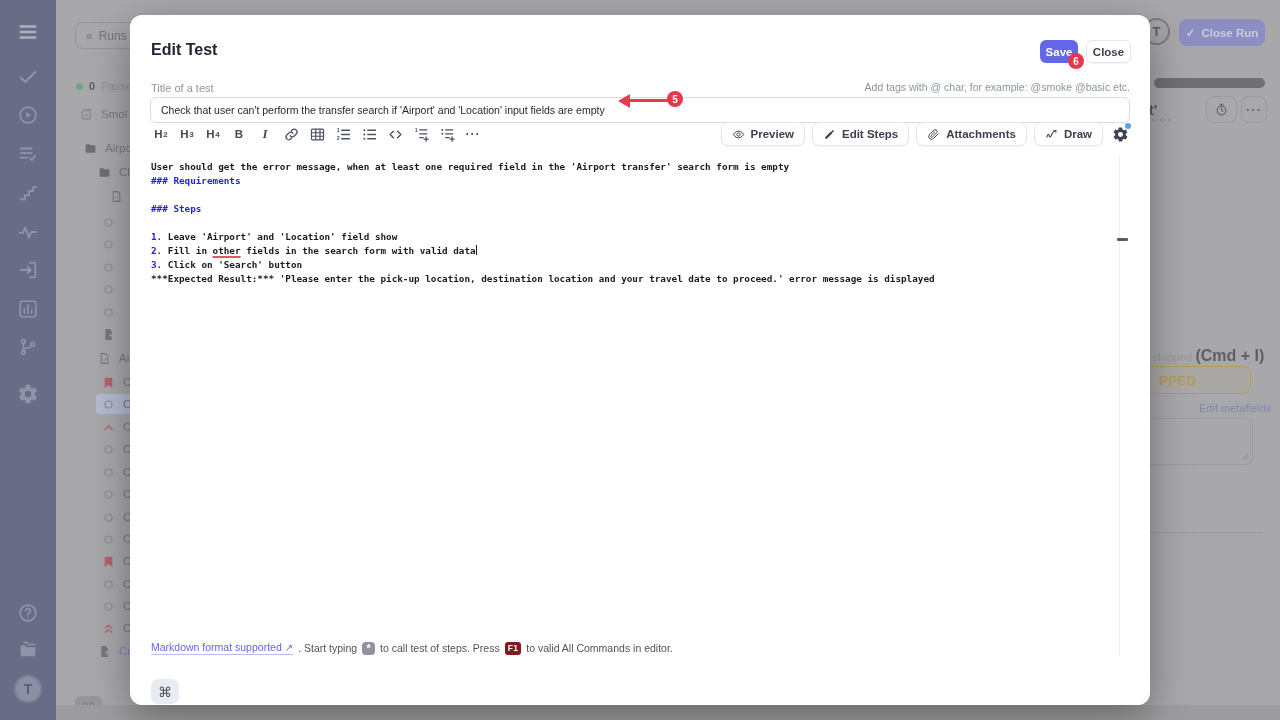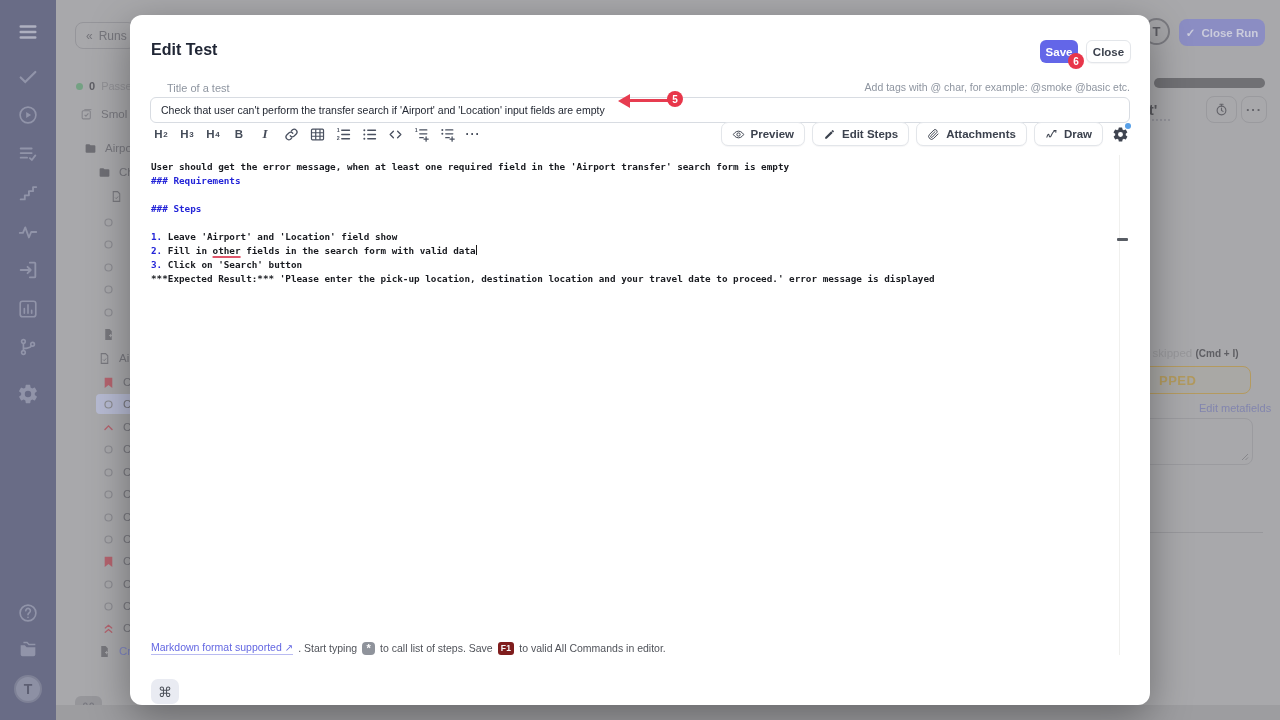--- a/index.html
+++ b/index.html
@@ -35,21 +35,21 @@
               color:#5c5c62; background:#a5a5a8; font-weight:700; font-size:13px; display:flex; align-items:center; justify-content:center;}
   .finish-btn { left:1179px; top:19px; width:86px; height:27px; background:#8b8dc3; border-radius:8px; color:#cbccdc;
                 font-size:11.5px; font-weight:600; display:flex; align-items:center; justify-content:center; gap:6px; }
   .dark-bar { left:1154px; top:78px; width:111px; height:10px; border-radius:5px; background:#707074; }
   .doc-frag { left:1143px; top:101px; font-size:15px; font-weight:700; color:#5c5c61; }
   .frag-dots { left:1143px; top:119px; width:27px; border-bottom:2px dotted #94949b; height:1px; }
   .sq-btn { top:96px; height:27px; border:1px solid #9a9a9e; border-radius:8px; display:flex; align-items:center; justify-content:center; color:#64646a; }
   .timer-btn { left:1206px; width:31px; }
   .more-btn { left:1241px; width:26px; font-size:13px; font-weight:700; letter-spacing:1px; }
   .skip-line { left:1143px; top:347px; font-size:11.5px; color:#97979a; white-space:nowrap; }
-  .skip-line b { color:#5e5e63; font-weight:600; font-size:10px; }
+  .skip-line b { color:#5e5e63; font-weight:600; font-size:16px; }
   .skip-badge { left:1139px; top:366px; width:112px; height:28px; border:1.5px solid #b49a5f; border-radius:8px;
                 color:#b29a5e; font-size:13px; font-weight:700; letter-spacing:.5px; display:flex; align-items:center; padding-left:19px;
                 background:rgba(190,165,105,.07); }
   .meta-link { left:1199px; top:402px; font-size:11px; color:#8285ae; }
   .note-box { left:1139px; top:418px; width:114px; height:47px; border:1px solid #9b9b9f; border-radius:8px; }
   .resize-h { position:absolute; right:3px; bottom:3px; width:8px; height:8px; }
   .divider-r { left:1150px; top:532px; width:113px; height:1px; background:#98989c; }
   .bottom-strip { left:56px; top:705px; width:1224px; height:15px; background:#9d9da0; z-index:2; }
 
   
@@ -57,21 +57,21 @@
            box-shadow:0 12px 40px rgba(0,0,0,.35); z-index:5; }
   .m-title { position:absolute; left:21px; top:26px; font-size:16px; font-weight:700; color:#202635; }
   .save-btn { position:absolute; left:910px; top:25px; width:38px; height:23px; background:#6366e8; border:none; border-radius:6px;
               color:#fff; font-size:11.5px; font-weight:600; }
   .close-btn { position:absolute; left:956px; top:25px; width:45px; height:23px; background:#fff; border:1px solid #e3e6ea; border-radius:6px;
                color:#3c424e; font-size:11.5px; font-weight:600; box-shadow:0 1px 1px rgba(20,30,50,.04); }
   .badge { position:absolute; width:16px; height:16px; border-radius:50%; background:#e8364a; color:#fff; font-size:10px; font-weight:700;
            display:flex; align-items:center; justify-content:center; z-index:7; }
   .badge-6 { left:938px; top:38px; }
   .badge-5 { left:537px; top:76px; }
-  .field-label { position:absolute; left:37px; top:67px; font-size:11px; color:#8e95a0; }
+  .field-label { position:absolute; left:21px; top:67px; font-size:11px; color:#8e95a0; }
   .tags-hint { position:absolute; right:20px; top:66px; font-size:10.5px; color:#8e95a0; }
   .title-input { position:absolute; left:20px; top:82px; width:980px; height:26px; border:1px solid #d8dce2; border-radius:6px;
                  font-size:10.5px; color:#232833; padding:0 10px; font-family:"Liberation Sans",sans-serif; background:#fff; }
   .arrow-line { position:absolute; left:499px; top:84px; width:48px; height:3px; background:#e73c50; border-radius:2px; z-index:6; }
   .arrow-head { position:absolute; left:488px; top:79px; width:0; height:0; border-top:7px solid transparent; border-bottom:7px solid transparent;
                 border-right:12px solid #e73c50; z-index:6; }
 
   .toolbar { position:absolute; left:0; top:105px; width:1020px; height:28px; }
   .tb-left { position:absolute; left:22px; top:0; display:flex; align-items:center; gap:8px; height:28px; }
   .tb-ic { width:18px; height:22px; display:flex; align-items:center; justify-content:center; color:#454c59; font-size:11.5px; font-weight:700; background:none; border:none; }
@@ -547,20 +547,20 @@
     <div class="guide-line"></div>
     <div class="guide-dash"></div>
 
     <div class="m-footer">
       <span class="md-link">
           <span>Markdown format supported</span>
           <span class="ext-ic">↗</span>
         </span>
       <span>. Start typing</span>
       <span class="key-star">*</span>
-      <span>to call list of steps. Save</span>
+      <span>to call test of steps. Press</span>
       <span class="key-f1">F1</span>
       <span>to valid All Commands in editor.</span>
     </div>
 
     <div class="cmd-badge">⌘</div>
   </div>
 </div>
 
 </body></html>

